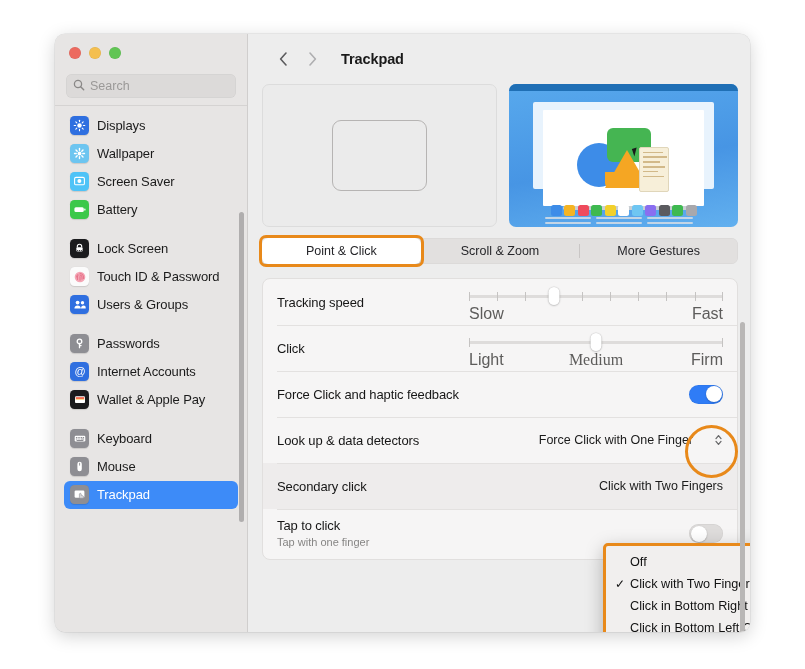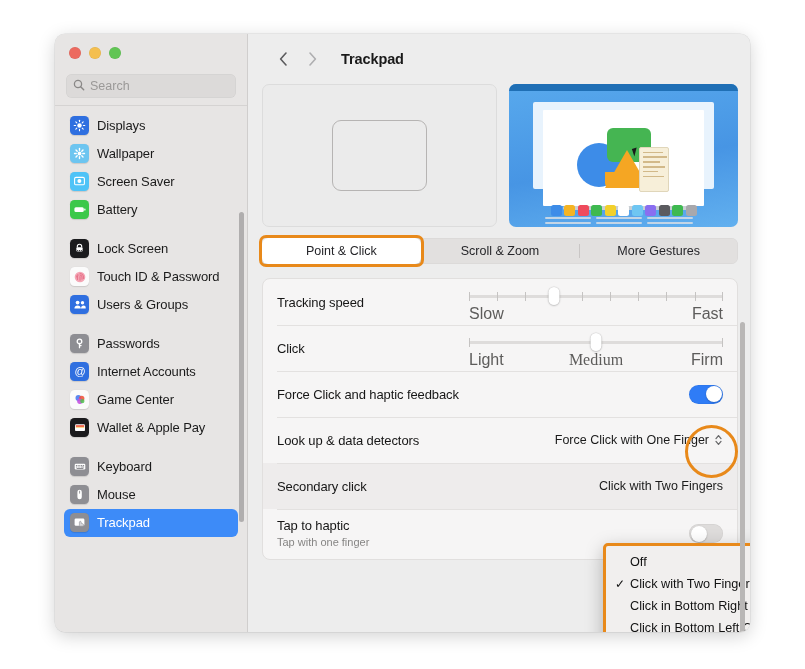--- a/index.html
+++ b/index.html
@@ -262,21 +262,21 @@
   .toggle .knob {
     position:absolute; top:1.5px; width:16px; height:16px;
     border-radius:50%; background:#fff;
     box-shadow: 0 0.5px 1.5px rgba(0,0,0,0.30);
   }
   .toggle.off .knob { left: 1.5px; }
   .toggle.on .knob { left: 16.5px; }
 
   .popupvalue {
     font-size: 12.5px; color:#1a1a1a;
-    display:flex; align-items:center; gap:5px;
+    display:flex; align-items:center; gap:21px;
   }
 
   
   .hl-rect {
     position:absolute; border:3px solid #e8891a; border-radius:7px;
     pointer-events:none;
   }
   .hl-circle {
     position:absolute; border:3.5px solid #e8891a; border-radius:50%;
     pointer-events:none;
@@ -456,31 +456,20 @@
 
       <div class="nav-item">
         <span class="ic" style="background:#2f6fe0">
           <svg width="14" height="14" viewBox="0 0 14 14">
             <text x="7" y="10.4" font-family="Liberation Sans, sans-serif" font-size="11" fill="#fff" text-anchor="middle">@</text>
           </svg>
         </span>
         <span class="nav-label">Internet Accounts</span>
       </div>
 
-      <div class="nav-item">
-        <span class="ic" style="background:#fbfbfb">
-          <svg width="14" height="14" viewBox="0 0 14 14">
-            <circle cx="5.4" cy="5" r="2.9" fill="#4e7df0" opacity="0.92"></circle>
-            <circle cx="8.7" cy="5.4" r="2.7" fill="#f0563f" opacity="0.9"></circle>
-            <circle cx="6.9" cy="8.2" r="2.7" fill="#c352e0" opacity="0.9"></circle>
-            <circle cx="9.3" cy="8.1" r="2.2" fill="#4fc24f" opacity="0.85"></circle>
-          </svg>
-        </span>
-        <span class="nav-label">Game Center</span>
-      </div>
 
       <div class="nav-item">
         <span class="ic" style="background:#1b1b1d">
           <svg width="14" height="13" viewBox="0 0 14 13">
             <rect x="2" y="3.3" width="10" height="6.6" rx="1.3" fill="#fff"></rect>
             <rect x="2.8" y="4.2" width="8.4" height="1.7" fill="#f0563f"></rect>
             <rect x="2.8" y="5.9" width="8.4" height="1.5" fill="#f5b423"></rect>
             <rect x="2.8" y="7.4" width="8.4" height="1.6" fill="#4fc24f"></rect>
             <rect x="2" y="6.6" width="10" height="3.3" rx="1.1" fill="#fff"></rect>
           </svg>
@@ -698,21 +687,21 @@
           <div class="slabel-wrap">
             <div class="slabel">Secondary click</div>
           </div>
           <div class="popupvalue">
             <span>Click with Two Fingers</span>
           </div>
         </div>
 
         <div class="srow">
           <div class="slabel-wrap">
-            <div class="slabel">Tap to haptic</div>
+            <div class="slabel">Tap to click</div>
             <div class="ssub">Tap with one finger</div>
           </div>
           <div class="toggle off">
             <div class="knob"></div>
           </div>
         </div>
 
       </div>
     </div>
 

